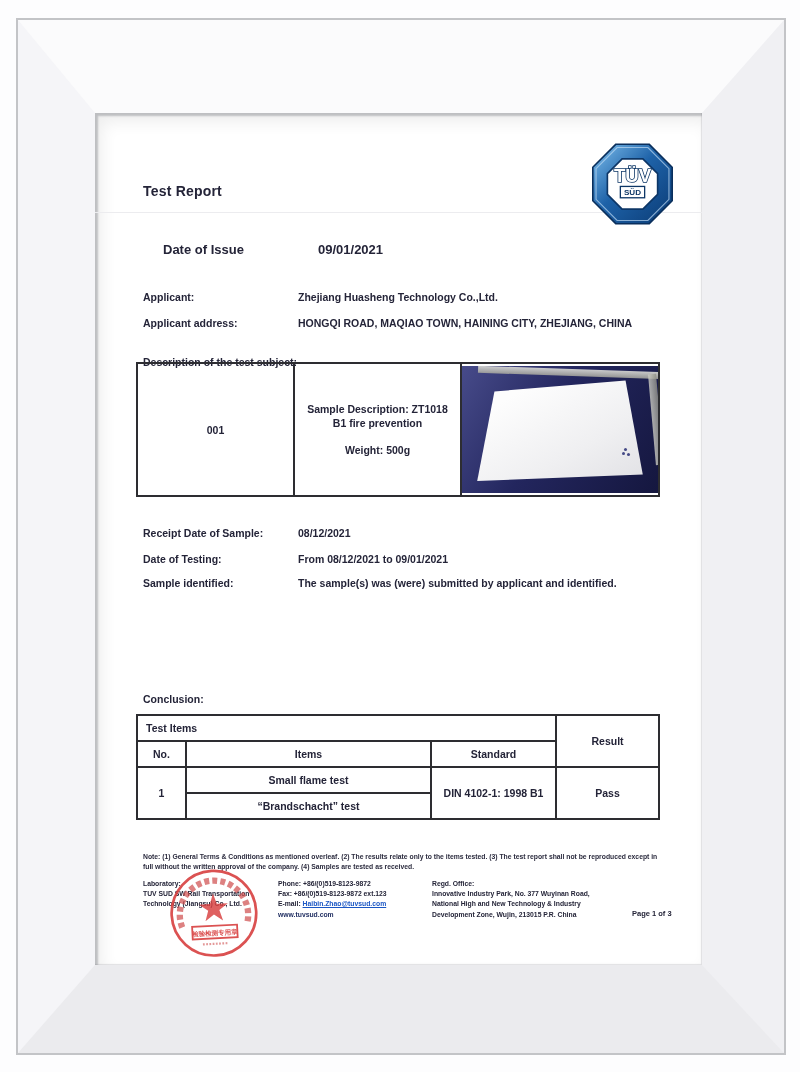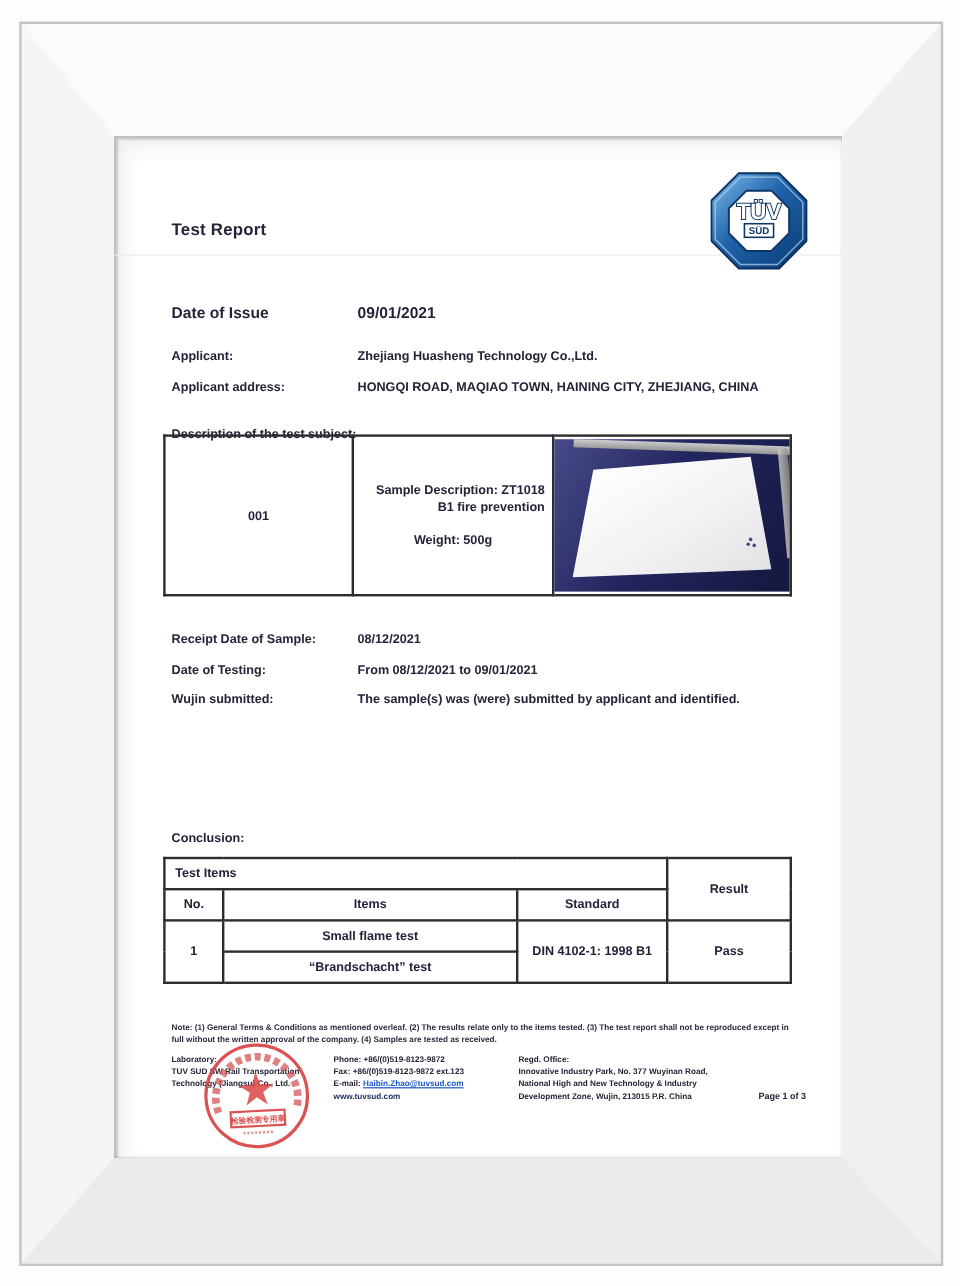--- a/index.html
+++ b/index.html
@@ -28,21 +28,21 @@
   .hr-faint{position:absolute;left:0;top:99px;width:100%;height:1px;background:#ececef;}
 
   
   .logo{position:absolute;left:497px;top:30px;width:81px;height:82px;}
   .title{position:absolute;left:48px;top:70px;font-size:14px;letter-spacing:.2px;}
   .frow{position:absolute;left:48px;display:flex;align-items:flex-start;}
   .frow .lbl{width:155px;flex:none;}
   .fs13{font-size:13px;}
   .fs10{font-size:10.5px;}
   .row-reportno{top:112px;}
-  .row-doi{top:140px;}
+  .row-doi{top:129px;margin-left:20px;}
   .row-applicant{top:178px;}
   .row-address{top:204px;}
   .desc-heading{position:absolute;left:48px;top:243px;font-size:10.5px;}
 
   
   table{border-collapse:collapse;table-layout:fixed;font-size:10.5px;text-align:center;color:#242438;}
   td{border:2px solid #2d2d31;padding:2px 4px;vertical-align:middle;}
   .sample-table{position:absolute;left:41px;top:249px;width:522px;}
   .sample-table .hrow td{height:22px;}
   .sample-table .brow td{height:127px;}
@@ -51,21 +51,21 @@
     background:linear-gradient(120deg,#474b8a 0%,#23265e 45%,#15173f 100%);}
   .bar1{position:absolute;left:8%;top:3px;width:94%;height:7px;
     background:linear-gradient(#e6e6de,#a8a89e);transform:rotate(2deg);opacity:.85;}
   .bar2{position:absolute;right:-2px;top:8px;width:8px;height:72%;
     background:linear-gradient(90deg,#cfcfc6,#8f8f86);transform:rotate(-5deg);opacity:.8;}
   .sheet{position:absolute;left:6%;top:8%;width:88%;height:86%;
     clip-path:polygon(12% 14%,88% 4%,98% 90%,2% 96%);
     background:linear-gradient(150deg,#fdfdfd 20%,#efeff1 65%,#e0e0e4 100%);}
   .dots{position:absolute;right:17%;bottom:30%;width:3px;height:3px;border-radius:50%;
     background:#454a86;box-shadow:5px 1px 0 #454a86,2px -4px 0 #454a86;}
-  .desc-line1{margin:0 2px 14px 2px;line-height:1.3;text-align:right;}
+  .desc-line1{margin:0 2px 14px 2px;line-height:1.3;}
   .desc-line2{margin:0;}
 
   .row-receipt{top:414px;}
   .row-testing{top:440px;}
   .row-submitted{top:464px;}
 
   .conclusion-heading{position:absolute;left:48px;top:580px;font-size:10.5px;}
   .conclusion-table{position:absolute;left:41px;top:601px;width:522px;}
   .conclusion-table td{height:20px;}
   .cell-left{text-align:left;padding-left:8px;}
@@ -148,21 +148,21 @@
 
     <div class="frow fs10 row-receipt">
       <span class="lbl">Receipt Date of Sample:</span>
       <span>08/12/2021</span>
     </div>
     <div class="frow fs10 row-testing">
       <span class="lbl">Date of Testing:</span>
       <span>From 08/12/2021 to 09/01/2021</span>
     </div>
     <div class="frow fs10 row-submitted">
-      <span class="lbl">Wujin submitted:</span>
+      <span class="lbl">Sample identified:</span>
       <span>The sample(s) was (were) submitted by applicant and identified.</span>
     </div>
 
     <div class="conclusion-heading">Conclusion:</div>
 
     <table class="conclusion-table">
       <colgroup>
           <col style="width:49px">
           <col style="width:245px">
           <col style="width:125px">

